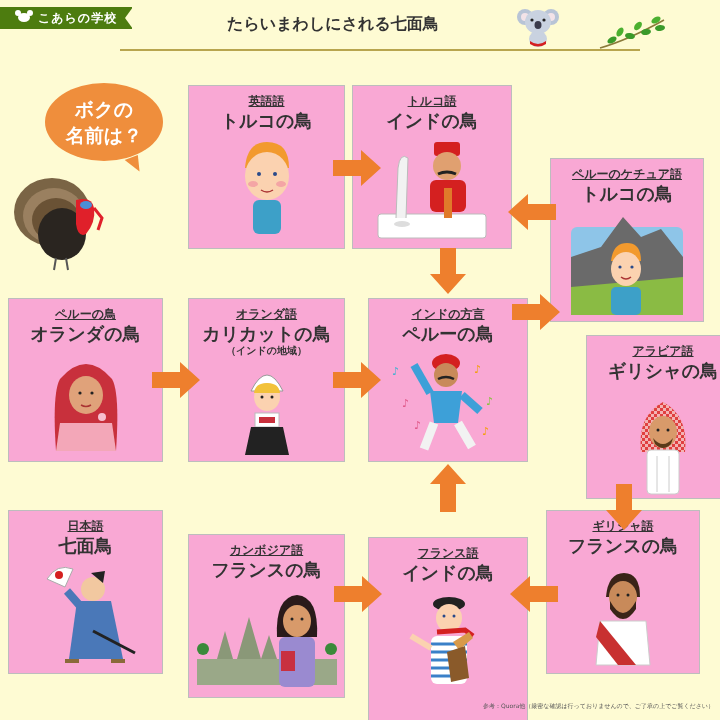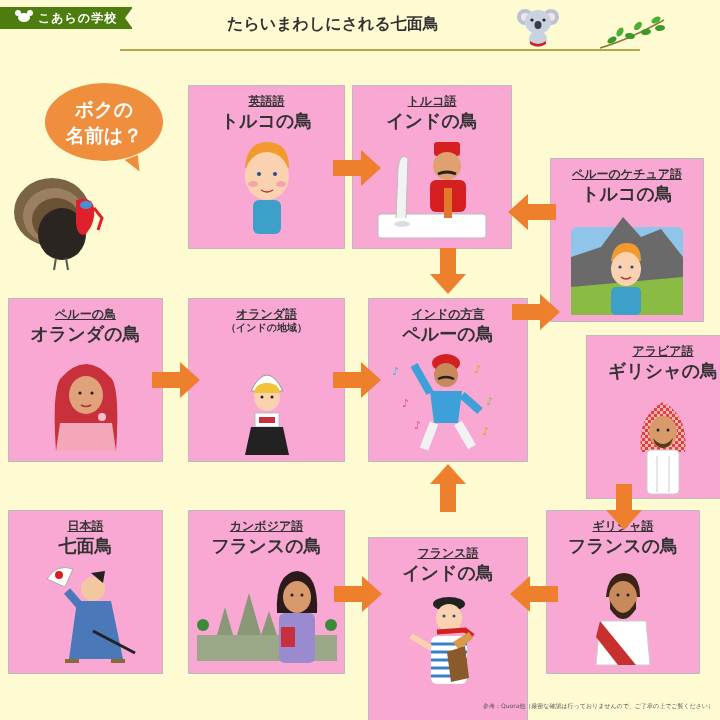--- a/index.html
+++ b/index.html
@@ -126,20 +126,21 @@
     <ellipse cx="40" cy="42" rx="17" ry="19" fill="#e0a27a"></ellipse>
     <circle cx="34" cy="40" r="1.6" fill="#222"></circle>
       <circle cx="46" cy="40" r="1.6" fill="#222"></circle>
     <path d="M35 52 Q40 55 45 52" stroke="#a33" stroke-width="1.5" fill="none"></path>
     <path d="M14 70 L66 70 L70 98 L10 98 Z" fill="#f3a7b8"></path>
     <circle cx="56" cy="64" r="4" fill="#f7c0d0"></circle>
   </svg>
 </div>
 <div class="box" style="left:188px;top:298px;width:157px;height:164px;">
   <span class="lang">オランダ語</span>
+  <span class="name">カリカットの鳥</span>
   <span class="sub">（インドの地域）</span>
   <svg class="illus" style="top:64px;" width="60" height="94" viewBox="0 0 60 94">
     <path d="M14 28 Q30 -4 46 28 Z" fill="#fff" stroke="#999"></path>
     <ellipse cx="30" cy="34" rx="13" ry="14" fill="#fbd2b0"></ellipse>
     <path d="M17 30 Q18 20 30 20 Q42 20 43 30" fill="#f2c23a"></path>
     <circle cx="25" cy="34" r="1.5" fill="#222"></circle>
       <circle cx="35" cy="34" r="1.5" fill="#222"></circle>
     <rect x="18" y="50" width="24" height="14" fill="#fff" stroke="#bbb"></rect>
     <rect x="22" y="54" width="16" height="6" fill="#c8303c"></rect>
     <path d="M14 64 L46 64 L52 92 L8 92 Z" fill="#222"></path>
@@ -194,21 +195,21 @@
     <circle cx="28" cy="14" r="4" fill="#d42020"></circle>
     <ellipse cx="62" cy="28" rx="12" ry="12" fill="#f2c8a0"></ellipse>
     <path d="M60 12 L74 10 L72 22" fill="#222"></path>
     <path d="M46 40 L80 40 L92 98 L38 98 Z" fill="#4a78b8"></path>
     <path d="M36 30 L50 46" stroke="#4a78b8" stroke-width="8"></path>
     <line x1="62" y1="70" x2="104" y2="92" stroke="#222" stroke-width="3"></line>
     <rect x="34" y="98" width="14" height="4" fill="#8a6a3a"></rect>
       <rect x="80" y="98" width="14" height="4" fill="#8a6a3a"></rect>
   </svg>
 </div>
-<div class="box" style="left:188px;top:510px;width:157px;height:164px;">
+<div class="box" style="left:188px;top:534px;width:157px;height:164px;">
   <span class="lang">カンボジア語</span>
   <span class="name">フランスの鳥</span>
   <svg class="illus" style="top:52px;" width="140" height="106" viewBox="0 0 140 106">
     <rect x="0" y="72" width="140" height="26" fill="#9aa888"></rect>
     <path d="M20 72 L28 44 L36 72 Z M40 72 L52 30 L64 72 Z M64 72 L72 48 L80 72 Z" fill="#8a9878"></path>
     <circle cx="6" cy="62" r="6" fill="#3a8a3a"></circle>
       <circle cx="134" cy="62" r="6" fill="#3a8a3a"></circle>
     <path d="M80 50 Q78 10 100 8 Q122 10 120 50 Z" fill="#2a1a1a"></path>
     <ellipse cx="100" cy="34" rx="14" ry="16" fill="#d89a6a"></ellipse>
     <circle cx="95" cy="32" r="1.5" fill="#222"></circle>

